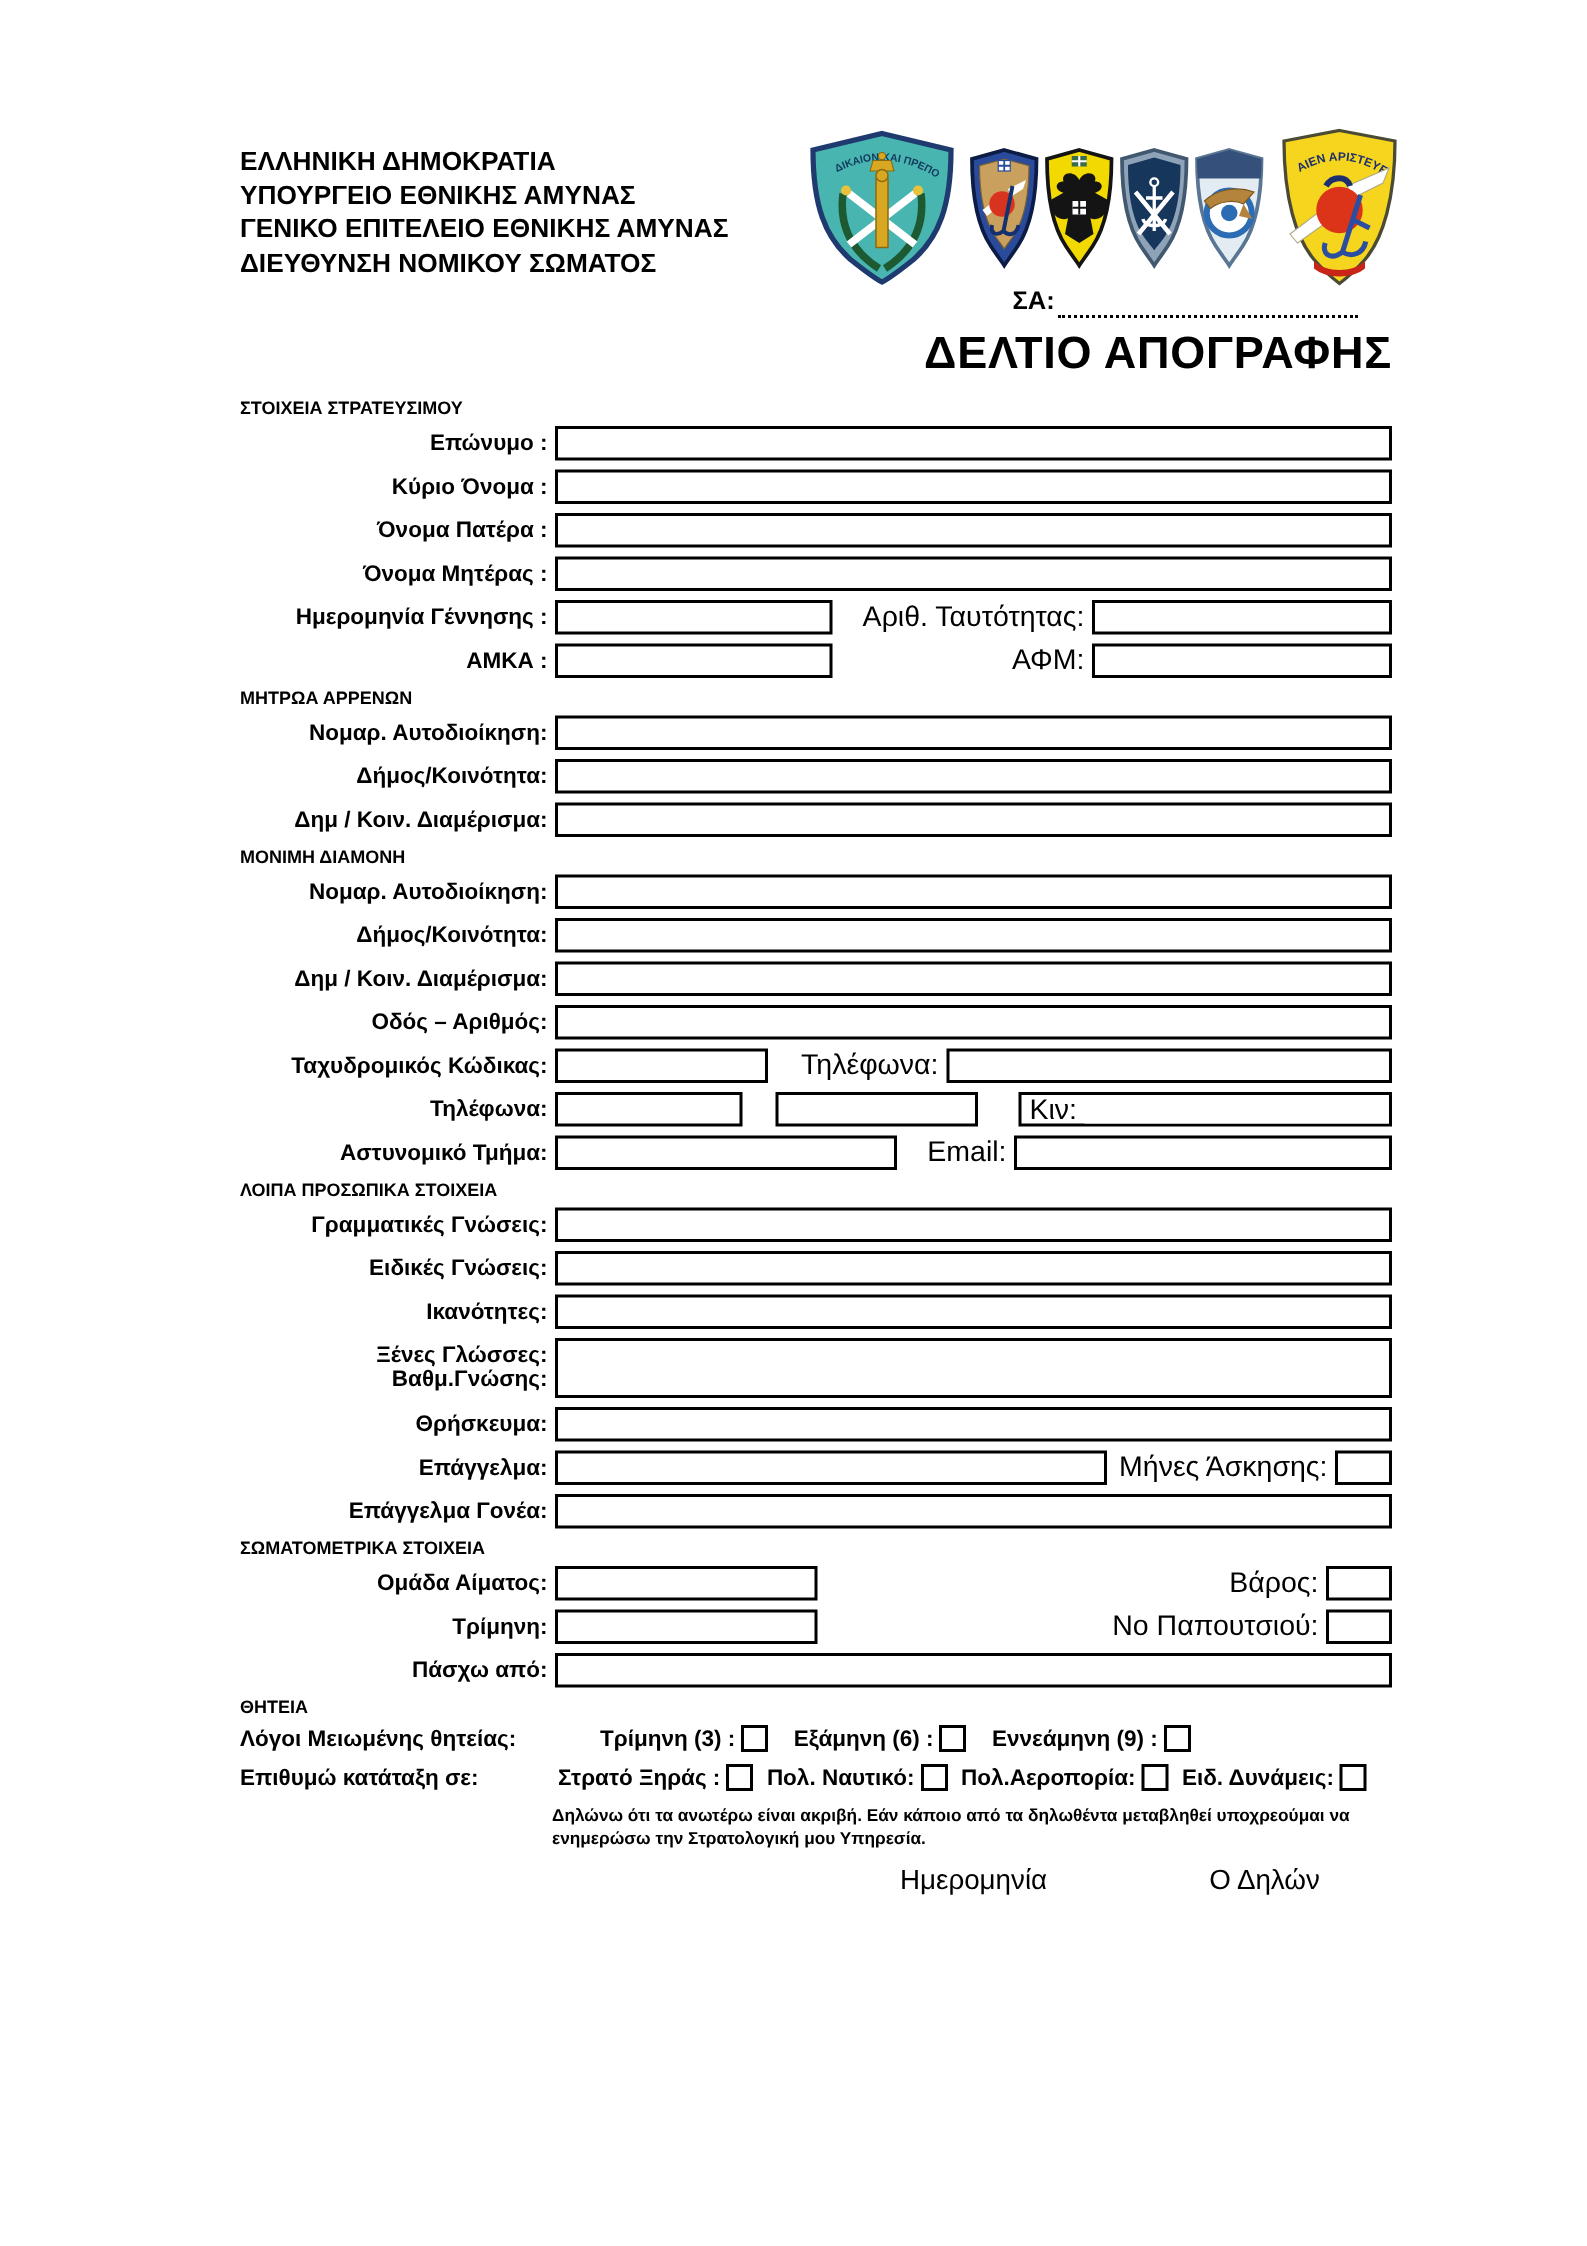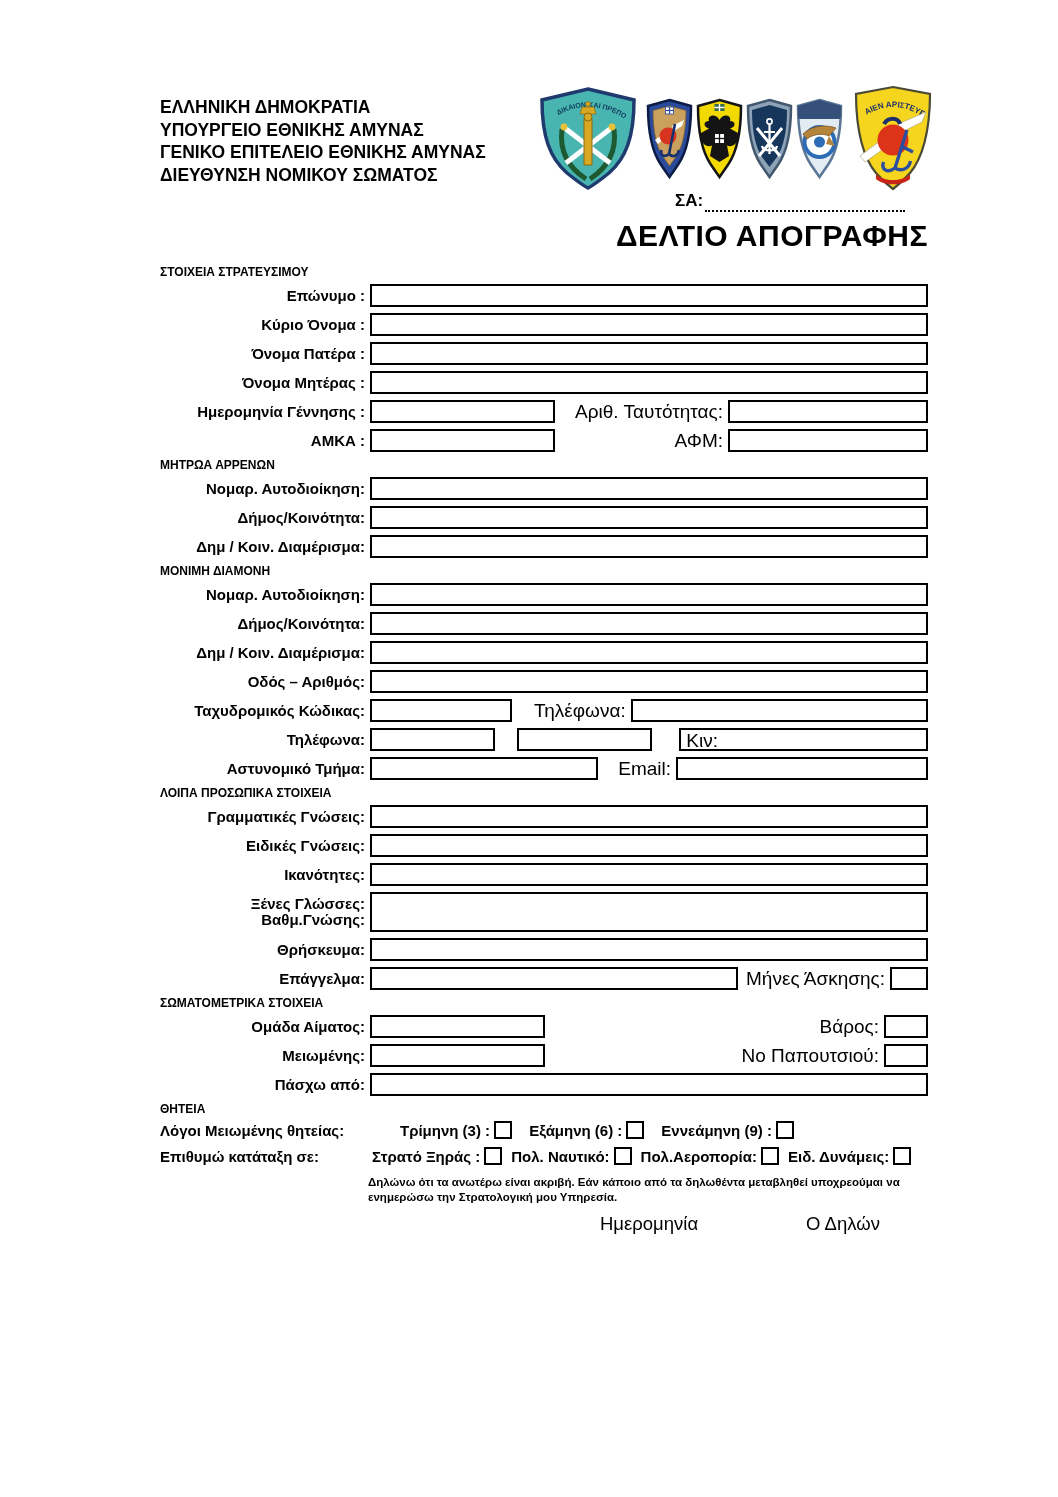--- a/index.html
+++ b/index.html
@@ -249,30 +249,34 @@
     <div class="row">
       <span class="lbl">Θρήσκευμα:</span>
       <input class="in full" type="text" style="">
     </div>
     <div class="row">
       <span class="lbl">Επάγγελμα:</span>
       <input class="in w368" type="text" style="">
       <span class="lbl2 mla">Μήνες Άσκησης:</span>
       <input class="in w38" type="text" style="">
     </div>
+    <div class="row">
+      <span class="lbl">Επάγγελμα Γονέα:</span>
+      <input class="in full" type="text" style="">
+    </div>
 
     <div class="sec">ΣΩΜΑΤΟΜΕΤΡΙΚΑ ΣΤΟΙΧΕΙΑ</div>
     <div class="row">
       <span class="lbl">Ομάδα Αίματος:</span>
       <input class="in w175" type="text" style="">
       <span class="lbl2 mla">Βάρος:</span>
       <input class="in w44" type="text" style="">
     </div>
     <div class="row">
-      <span class="lbl">Μειωμένης:</span>
+      <span class="lbl">Τρίμηνη:</span>
       <input class="in w175" type="text" style="">
       <span class="lbl2 mla">Νο Παπουτσιού:</span>
       <input class="in w44" type="text" style="">
     </div>
     <div class="row">
       <span class="lbl">Πάσχω από:</span>
       <input class="in full" type="text" style="">
     </div>
 
     <div class="sec">ΘΗΤΕΙΑ</div>

